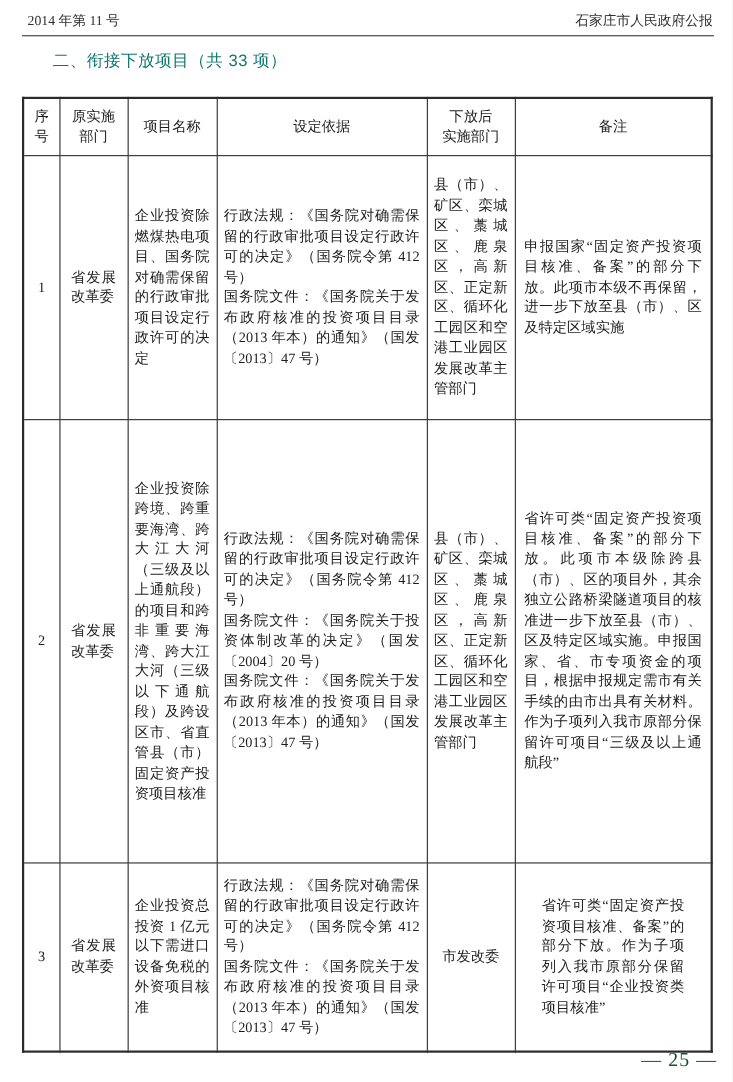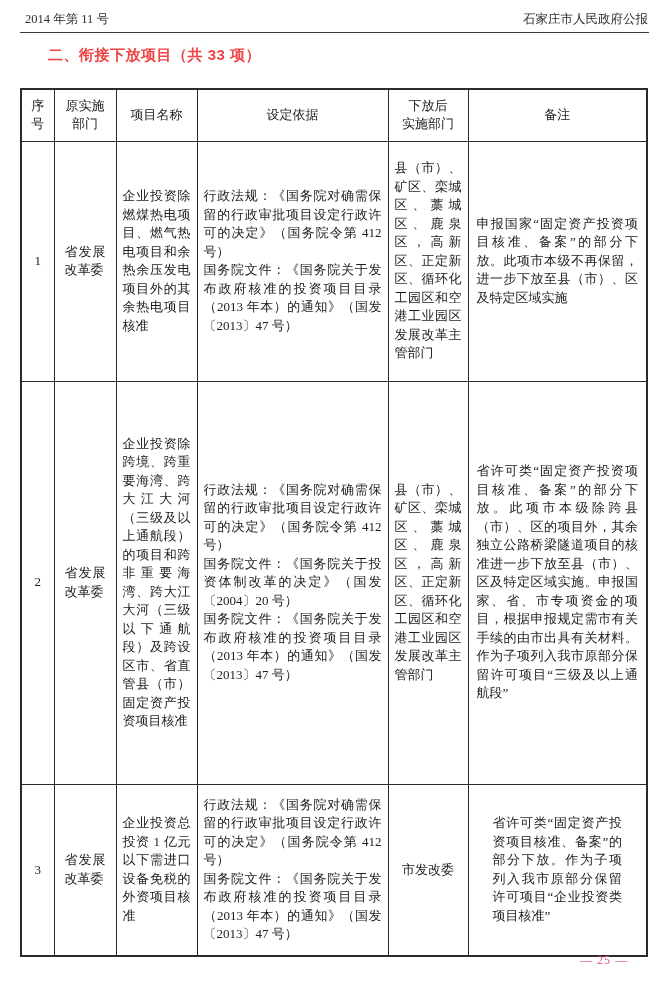--- a/index.html
+++ b/index.html
@@ -16,21 +16,21 @@
     position:absolute;top:11px;left:25px;right:18px;
     display:flex;justify-content:space-between;align-items:baseline;
     font-size:12.5px;color:#2e2e2e;
   }
   .header-rule{
     position:absolute;top:32px;left:20px;right:17px;
     border-top:1.6px solid #3a3a3a;height:0;
   }
   .section-title{
     position:absolute;top:46px;left:48px;margin:0;
-    font-size:15px;font-weight:bold;color:#ef4444;
+    font-size:15px;font-weight:normal;color:#0f766e;
     font-family:"Liberation Sans","DejaVu Sans",sans-serif;
     letter-spacing:0.5px;
   }
   table.delegation{
     position:absolute;top:88px;left:20px;
     width:628px;
     border-collapse:collapse;table-layout:fixed;
     border:2px solid #2b2b2b;
   }
   table.delegation th,
@@ -47,22 +47,22 @@
   tr.row-2{height:403px;}
   tr.row-3{height:172px;}
   th .hl{display:block;text-align:center;}
   td.seq{text-align:center;padding:2px 2px;}
   .just{text-align:justify;}
   .inner-3{width:41px;margin:0 auto;text-align:justify;}
   td.proj{padding:2px 7px;}
   .para{margin:0;text-align:justify;}
   td.center-cell{text-align:center;}
   .page-footer{
-    position:absolute;top:953px;right:38px;
-    font-size:12px;color:#ec4899;letter-spacing:1px;
+    position:absolute;top:953px;right:14px;
+    font-size:18px;color:#14532d;letter-spacing:1px;
   }
 </style>
 </head>
 <body>
 
 <div class="page">
 
   <div class="page-header">
     <span>2014 年第 11 号</span>
     <span>石家庄市人民政府公报</span>
@@ -106,21 +106,21 @@
         </th>
       </tr>
     </thead>
     <tbody>
 
       <tr class="row-1">
         <td class="seq">1</td>
         <td>
           <div class="inner-3">省发展改革委</div>
         </td>
-        <td class="proj just">企业投资除燃煤热电项目、燃气热电项目和余热余压发电项目外的其余热电项目核准</td>
+        <td class="proj just">企业投资除燃煤热电项目、国务院对确需保留的行政审批项目设定行政许可的决定</td>
         <td>
           <div class="para">行政法规：《国务院对确需保留的行政审批项目设定行政许可的决定》（国务院令第 412 号）</div>
           <div class="para">国务院文件：《国务院关于发布政府核准的投资项目目录（2013 年本）的通知》（国发〔2013〕47 号）</div>
         </td>
         <td class="just">县（市）、矿区、栾城区、藁城区、鹿泉区，高新区、正定新区、循环化工园区和空港工业园区发展改革主管部门</td>
         <td class="just" style="padding:2px 8px;">申报国家“固定资产投资项目核准、备案”的部分下放。此项市本级不再保留，进一步下放至县（市）、区及特定区域实施</td>
       </tr>
 
       <tr class="row-2">
         <td class="seq">2</td>

